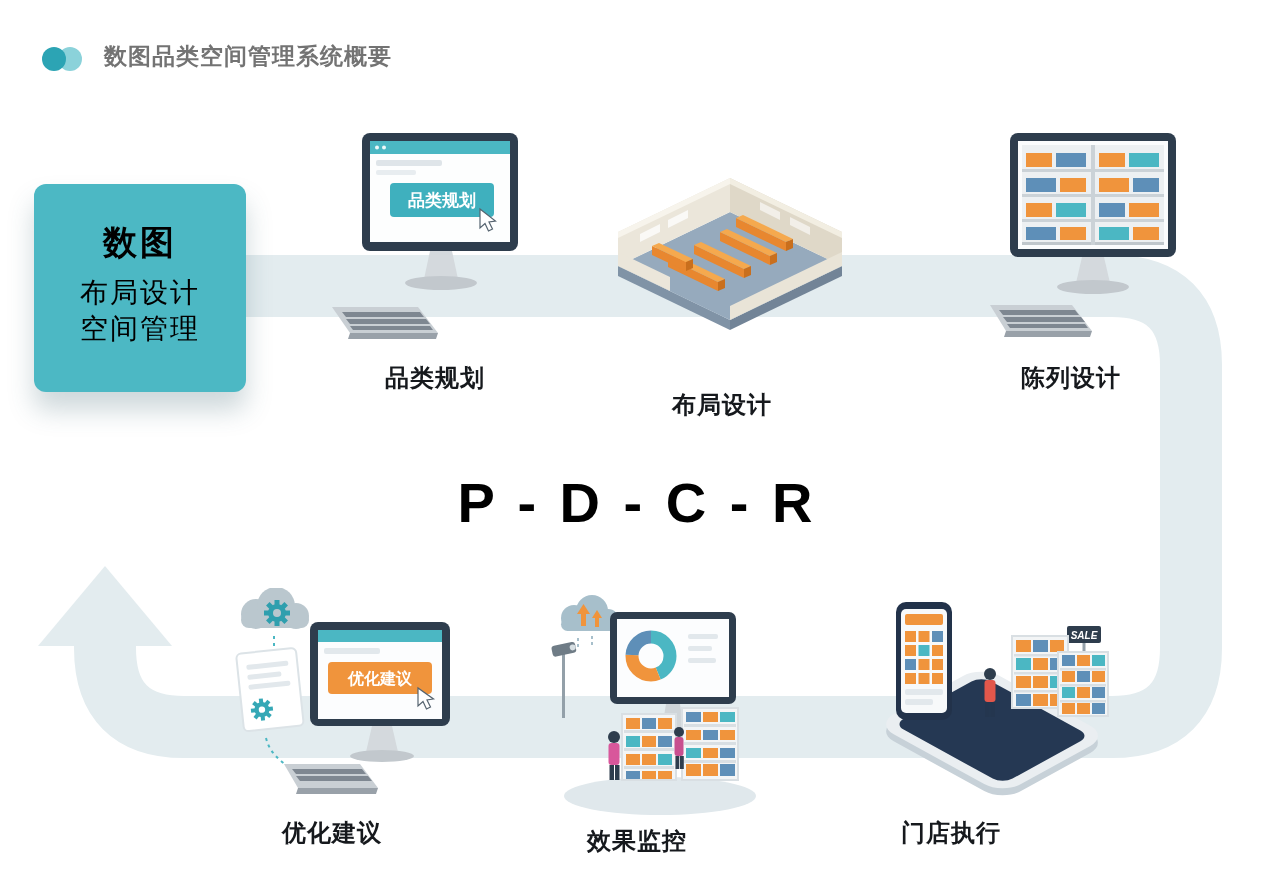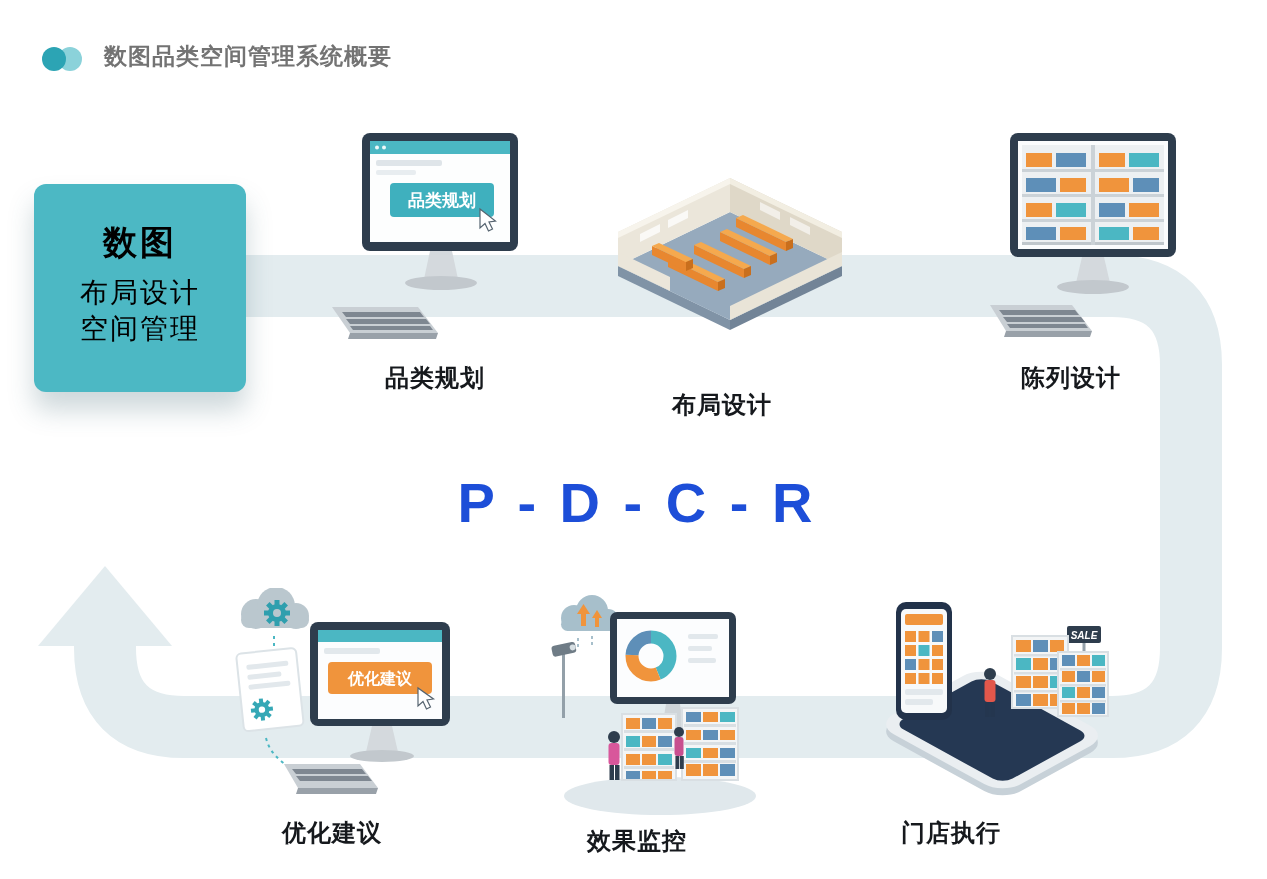--- a/index.html
+++ b/index.html
@@ -28,21 +28,21 @@
     background:#4CB8C4; border-radius:12px; z-index:3;
     box-shadow:0 18px 26px rgba(60,100,110,0.25);
     color:#000000; text-align:center;
   }
   .badge-title { margin-top:36px; font-size:34px; font-weight:700; letter-spacing:3px; }
   .badge-line { margin-top:10px; font-size:28px; font-weight:400; letter-spacing:2px; line-height:1.2; }
   .badge-line + .badge-line { margin-top:2px; }
 
   .pdcr {
     position:absolute; left:637px; top:470px; transform:translateX(-50%);
-    z-index:1; font-size:56px; font-weight:800; color:#1d4ed8;
+    z-index:1; font-size:56px; font-weight:800; color:#000000;
     letter-spacing:4px; white-space:nowrap;
   }
 
   .step-label {
     position:absolute; transform:translateX(-50%); z-index:2;
     font-size:24px; font-weight:700; color:#16191d;
     letter-spacing:1px; white-space:nowrap;
   }
 </style>
 </head>

